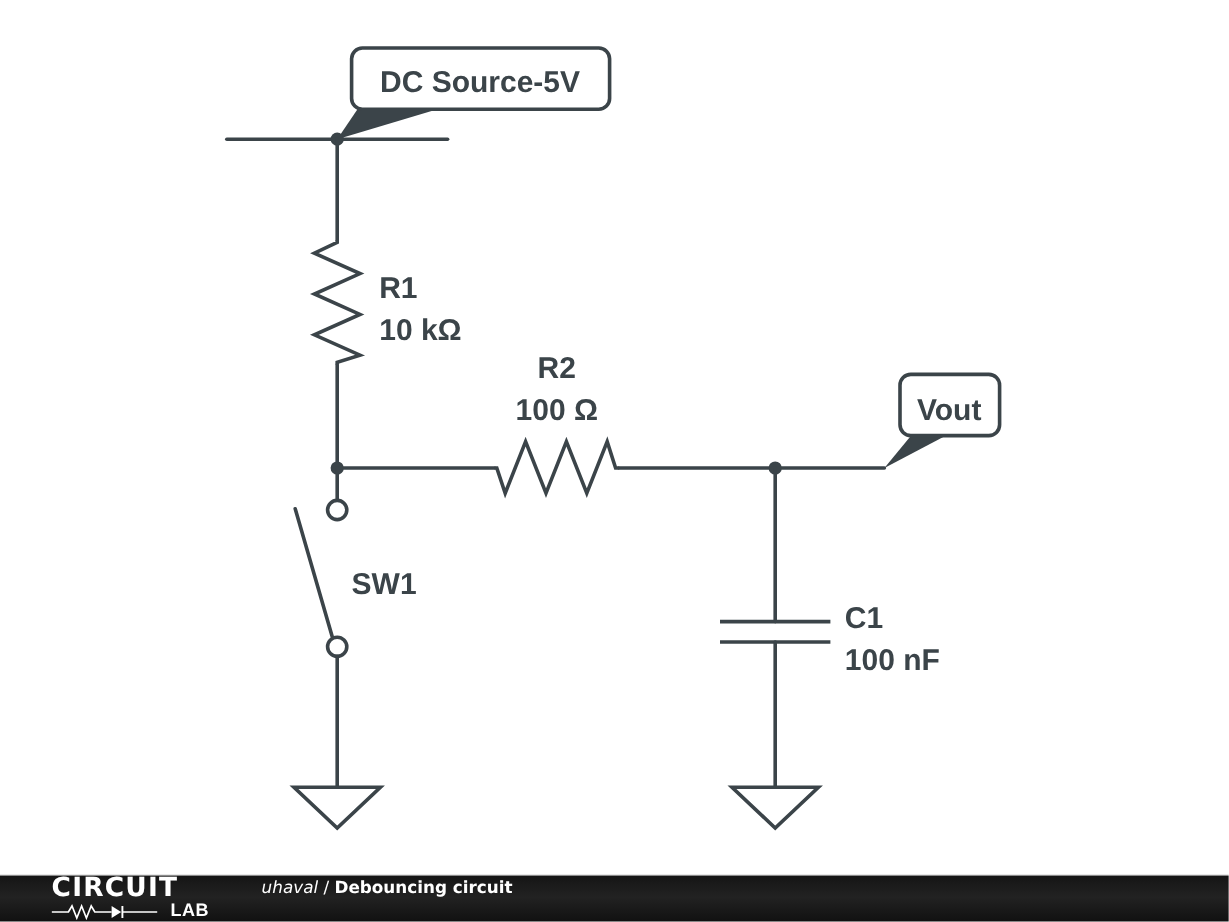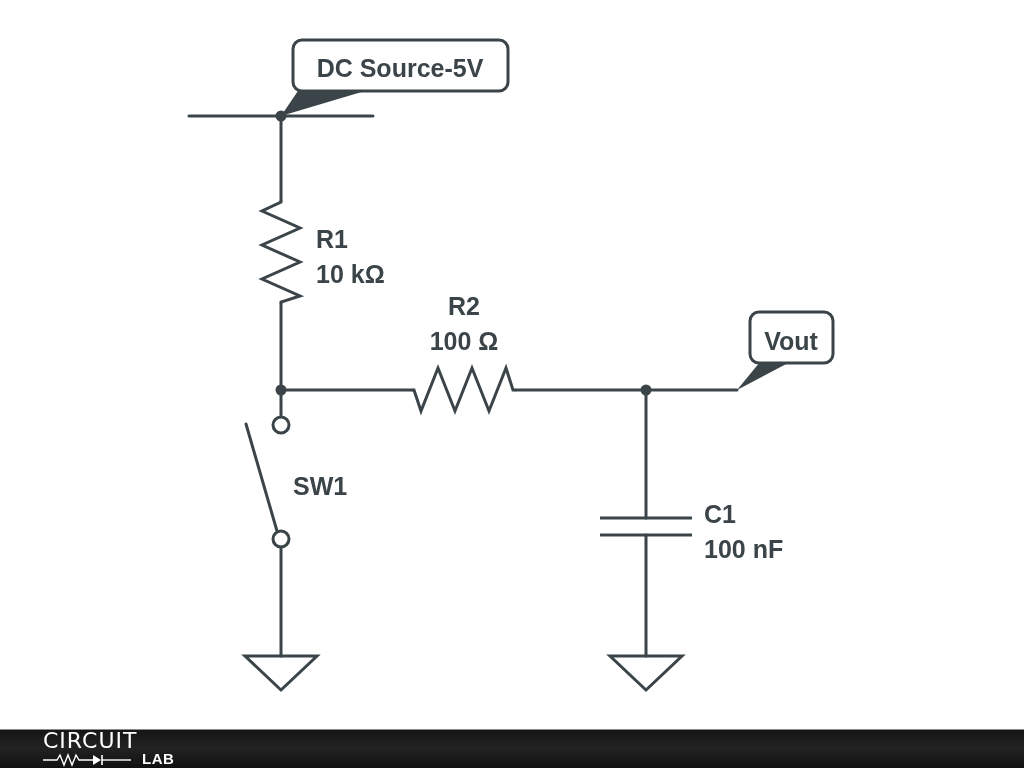--- a/index.html
+++ b/index.html
@@ -20,21 +20,21 @@
 
     #footer {
       position: absolute; left: 0; top: 729px; width: 1024px; height: 39px;
       border-top: 1px solid #8a8a8a;
       background: linear-gradient(#151515, #222222 45%, #101010);
       color: #ffffff;
     }
     #logo { position: absolute; left: 40px; top: 1px; width: 140px; height: 38px; }
     #logo-circuit {
       position: absolute; left: 3px; top: -1px;
-      font-family: "DejaVu Sans", sans-serif; font-weight: 400; font-size: 22px;
+      font-family: "DejaVu Sans", sans-serif; font-weight: 700; font-size: 22px;
       letter-spacing: 1px; color: #ffffff; line-height: 22px;
     }
     #logo-lab {
       position: absolute; left: 102px; top: 20px;
       font-family: Liberation Sans, sans-serif; font-weight: bold; font-size: 15px;
       color: #ffffff; line-height: 16px; letter-spacing: 0.5px;
     }
     #logo-symbol { position: absolute; left: 3px; top: 22px; }
     #footer-info {
       position: absolute; left: 218px; top: 1px;
@@ -117,14 +117,17 @@
     <span id="logo-circuit">CIRCUIT</span>
     <svg id="logo-symbol" width="90" height="14" viewBox="0 0 90 14">
       <polyline points="0,7 14,7 17,2 21,12 25,2 29,12 33,2 36,7 50,7" fill="none" stroke="#ffffff" stroke-width="1.4"></polyline>
       <polygon points="50,2 50,12 58,7" fill="#ffffff"></polygon>
       <line x1="59" y1="2" x2="59" y2="12" stroke="#ffffff" stroke-width="1.6"></line>
       <line x1="59" y1="7" x2="88" y2="7" stroke="#ffffff" stroke-width="1.4"></line>
     </svg>
     <span id="logo-lab">LAB</span>
   </div>
   <div id="footer-info">
+    <div>
+      <span class="author">uhaval</span><span> / </span><span class="title">Debouncing circuit</span>
+    </div>
   </div>
 </div>
 
 </body></html>

